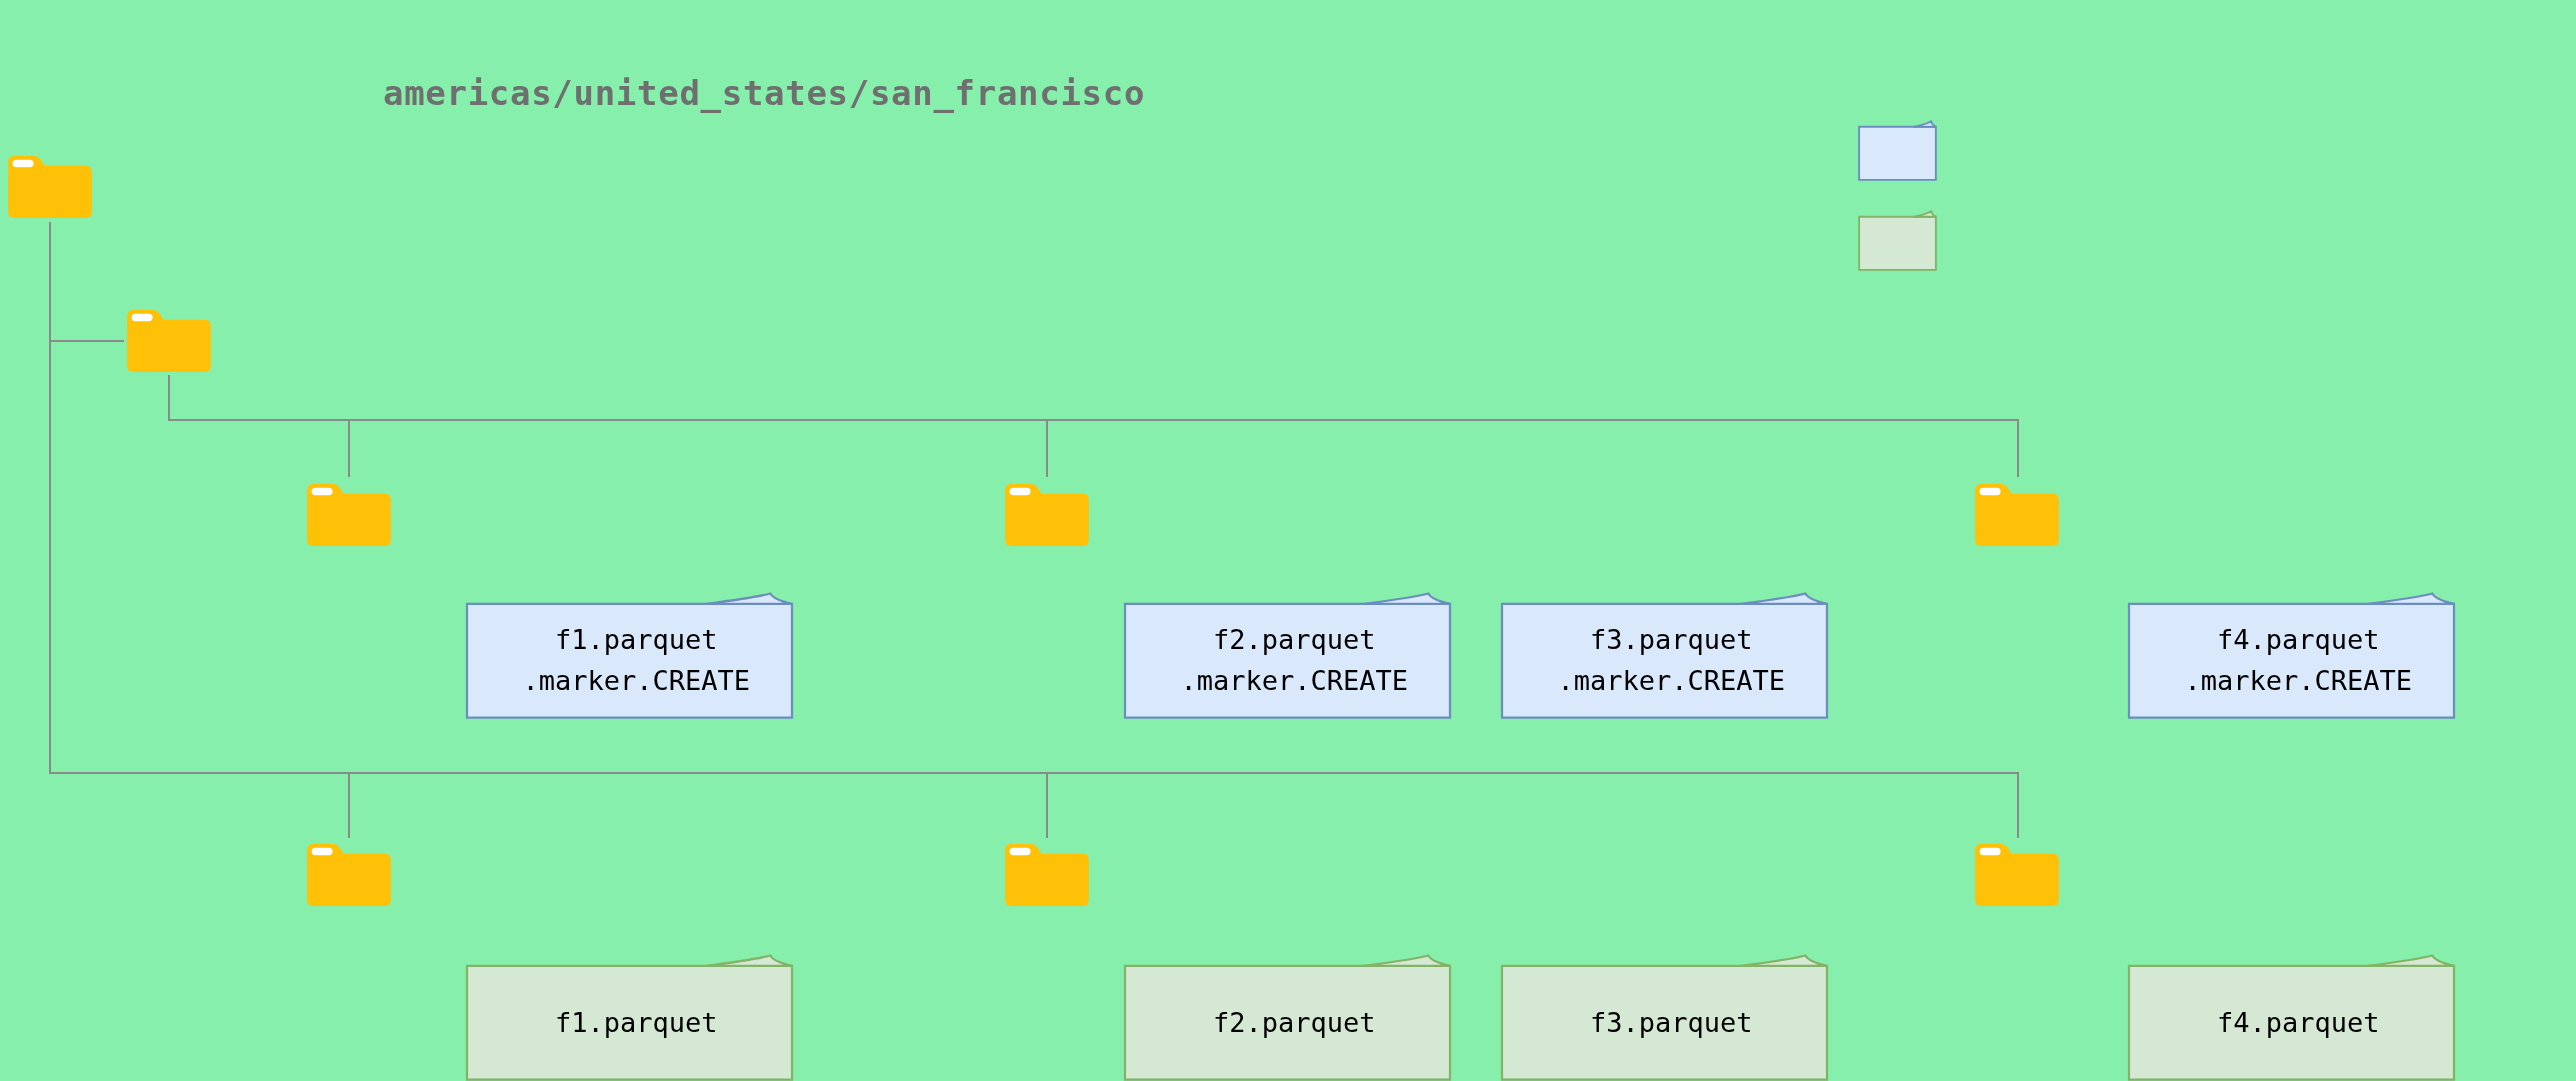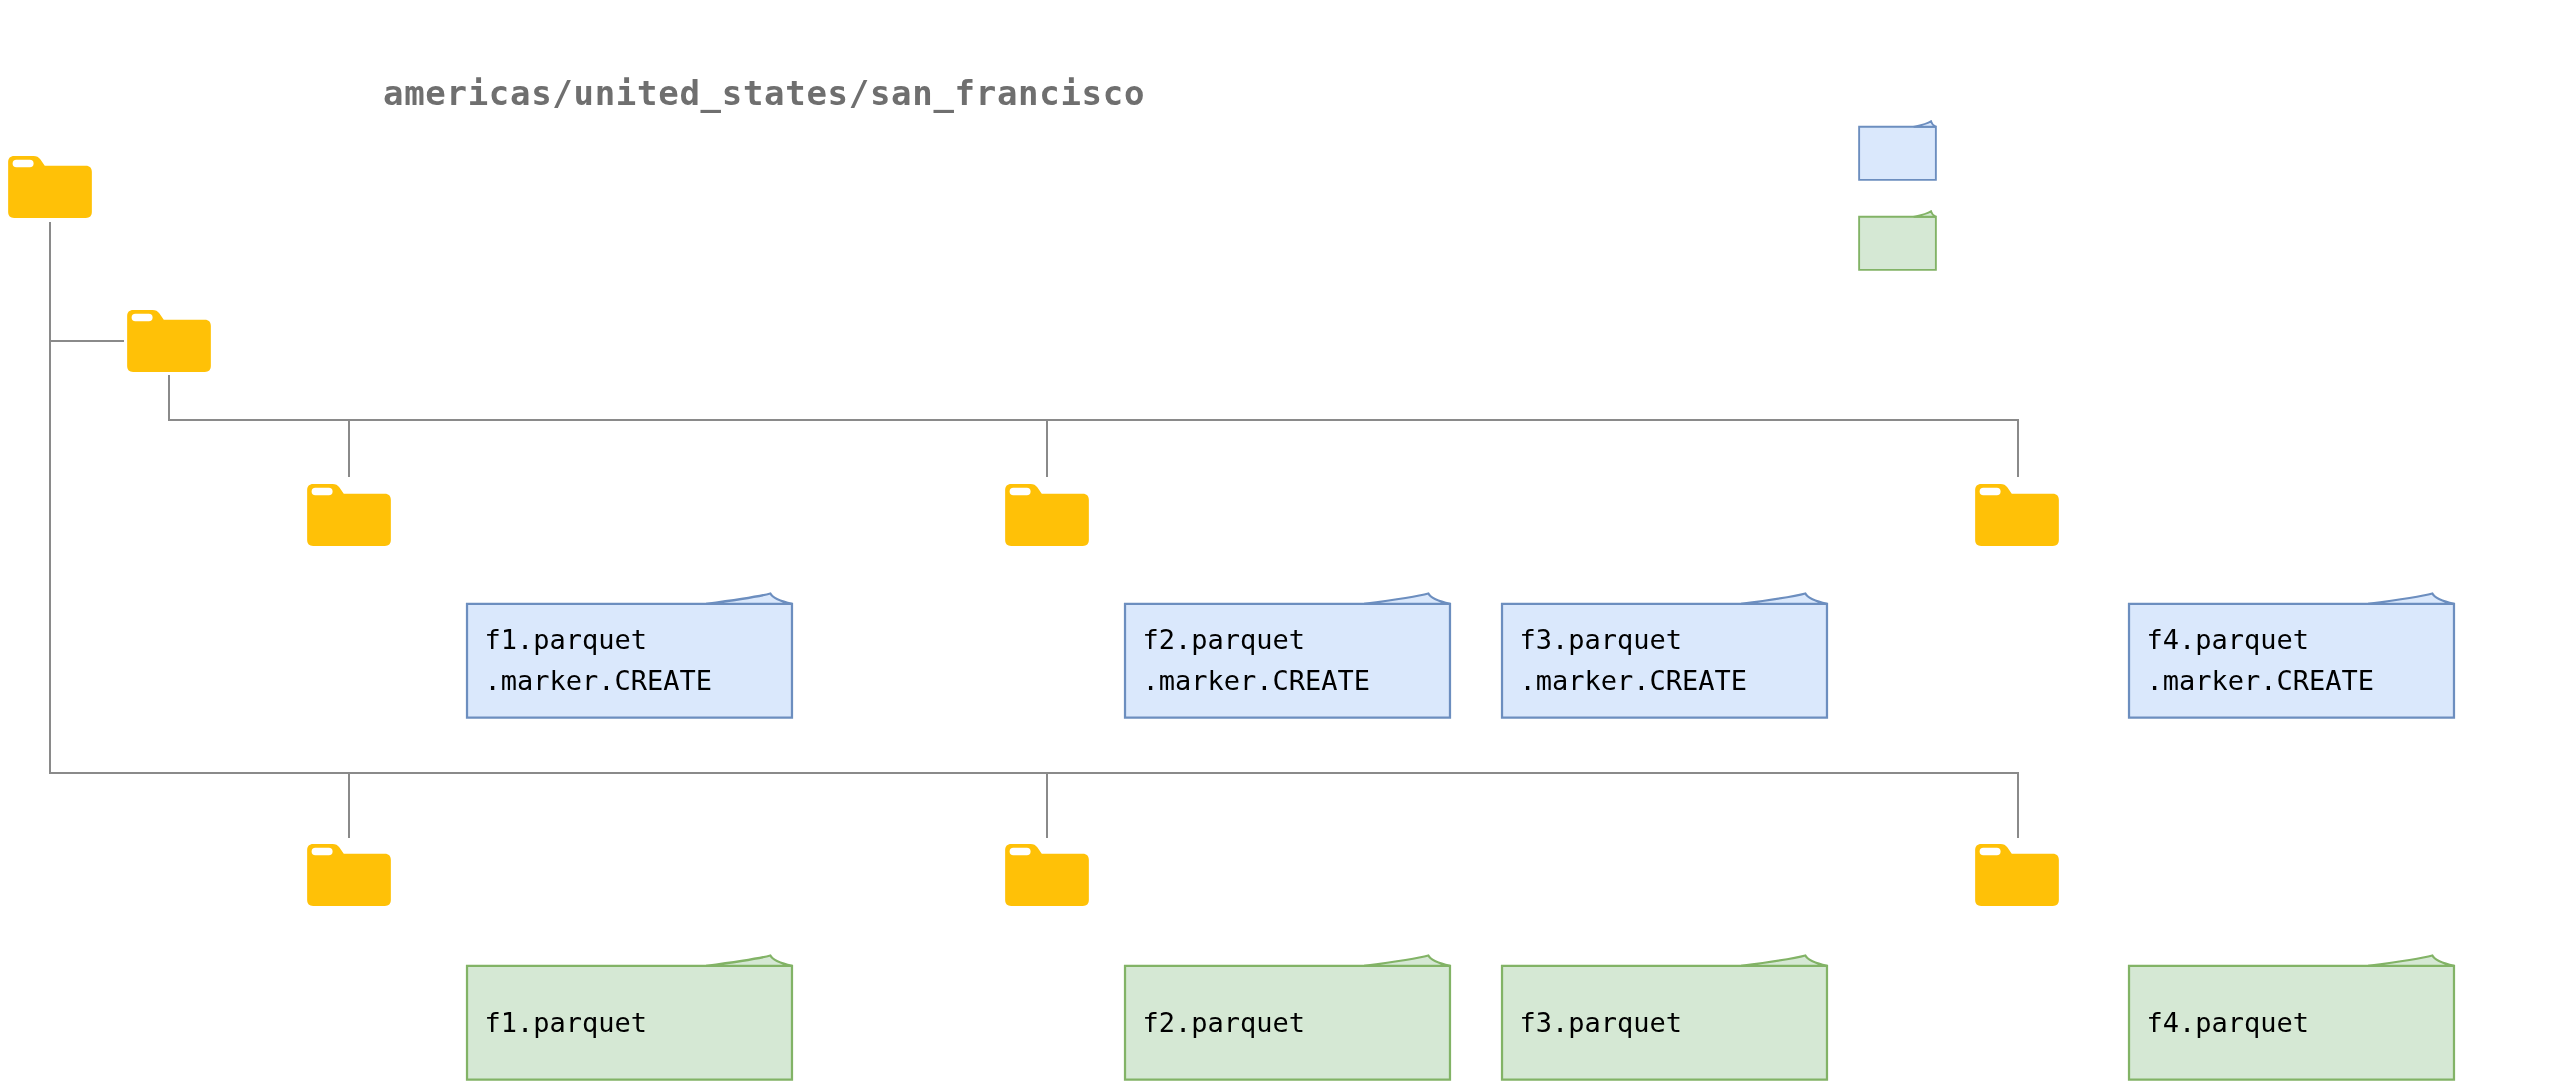--- a/index.html
+++ b/index.html
@@ -1,19 +1,19 @@
 <!DOCTYPE html>
 <html style="font-size:12px"><head>
 <meta charset="utf-8">
 <style>
   html,body{margin:0;padding:0;background:#000;}
   #stage{
     position:relative;
     width:2576px;height:1081px;
-    background:#ffffff;
+    background:#86efac;
     overflow:hidden;
     font-family:"DejaVu Sans Mono", monospace;
   }
   
   .path-title{
     position:absolute;
     left:383px;top:73px;
     font-weight:bold;
     font-size:34px;
     letter-spacing:0.7px;
@@ -26,21 +26,21 @@
   .vline{width:1.5px;}
   
   .folder{position:absolute;width:90px;height:71px;}
   .folder svg{display:block;width:100%;height:100%;}
   
   .note{position:absolute;width:329px;height:127px;}
   .note svg{position:absolute;left:0;top:0;width:100%;height:100%;}
   .note .note-text{
     position:absolute;left:19.5px;top:12px;right:6px;bottom:1.5px;
     display:flex;flex-direction:column;justify-content:center;
-    font-size:27px;line-height:1.5;color:#000;white-space:pre;
+    font-size:27px;line-height:1.5;color:#000;white-space:pre;align-items:center;
   }
   
   .mini-note{position:absolute;width:79px;height:61px;}
   .mini-note svg{display:block;width:100%;height:100%;}
 </style>
 </head>
 <body>
 
 <div id="stage">
 

